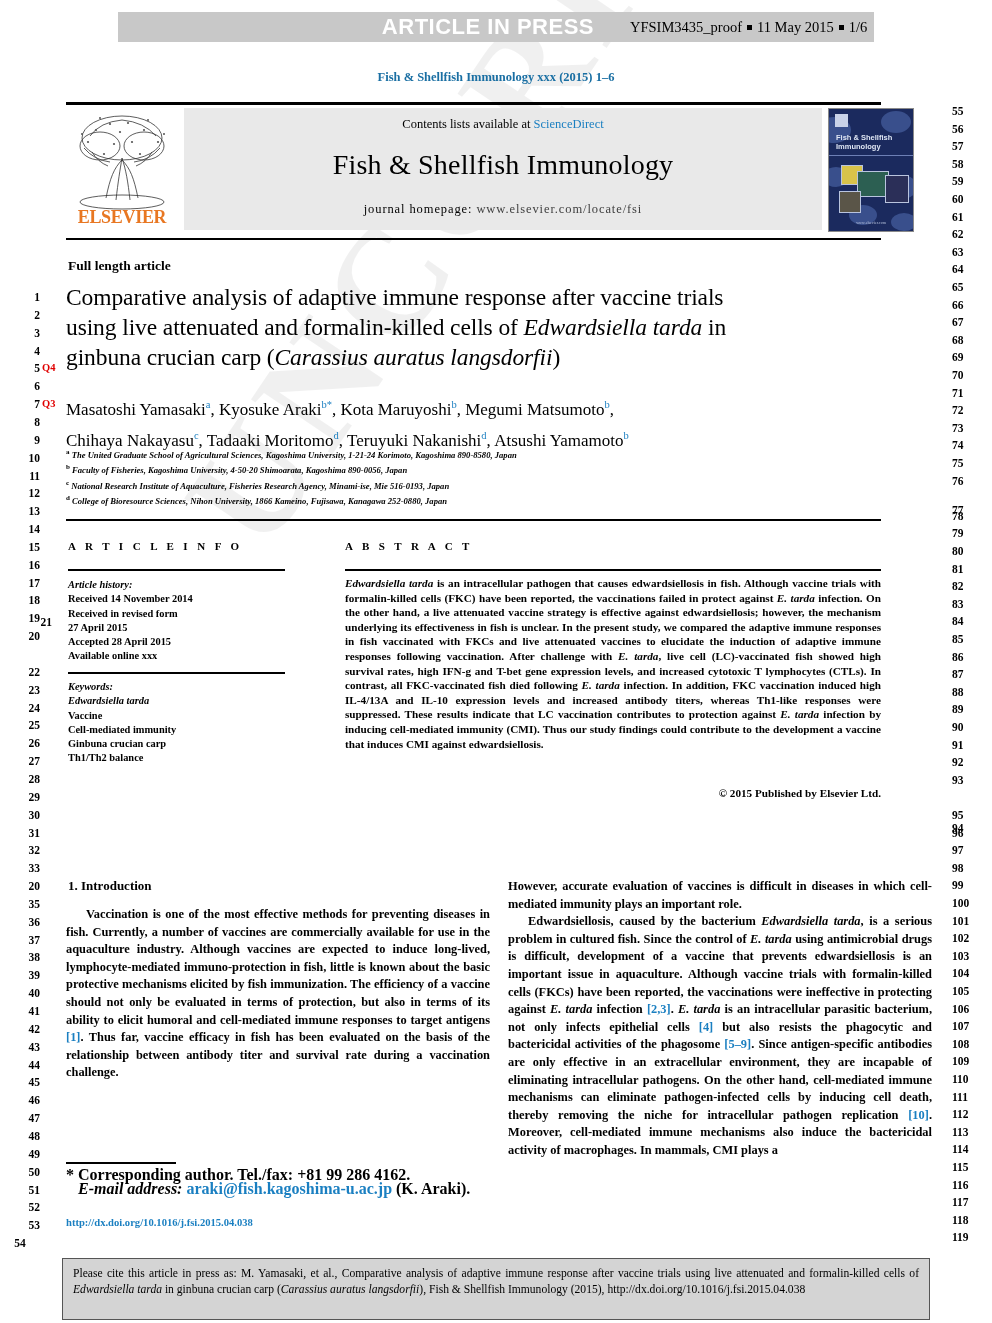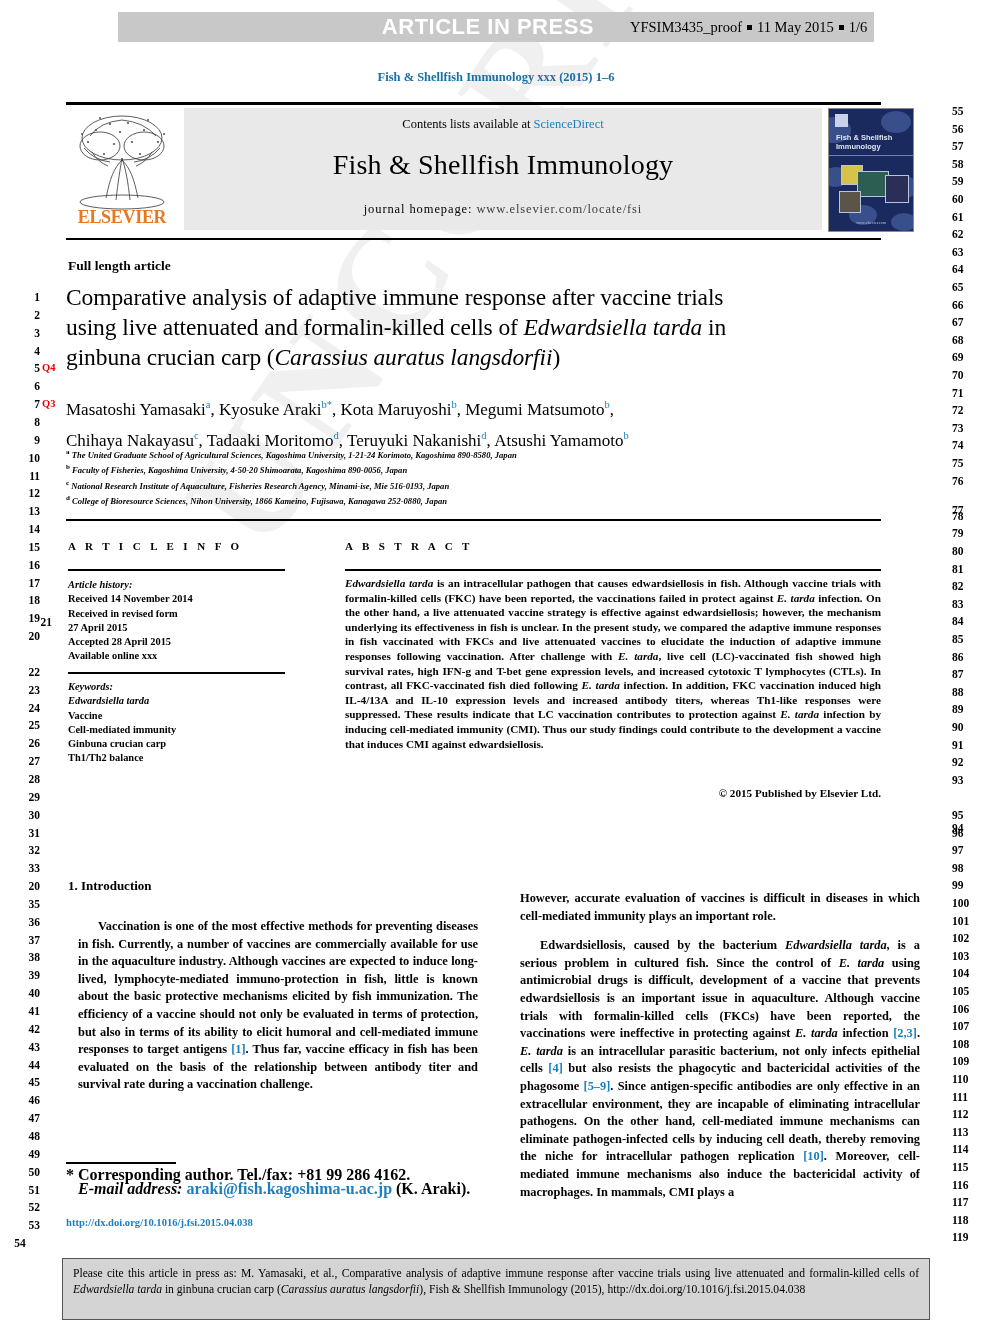--- a/index.html
+++ b/index.html
@@ -143,21 +143,21 @@
   .col-left{
     position:absolute;left:66px;top:906px;width:424px;
     font-size:12.4px;line-height:17.6px;text-align:justify;font-weight:bold;
   }
   .col-right{
     position:absolute;left:508px;top:878px;width:424px;
     font-size:12.4px;line-height:17.6px;text-align:justify;font-weight:bold;
   }
   .ref{color:#1a7fc1;}
   .indent{text-indent:20px;}
-  .col-left p,.col-right p{margin:12px;}
+  .col-left p,.col-right p{margin:0;}
 
   
   .fn-rule{position:absolute;left:66px;top:1162px;width:110px;height:1.5px;background:#000;}
   .footnote{
     position:absolute;left:66px;top:1168px;width:424px;font-size:16px;
     line-height:14.4px;font-weight:bold;
   }
   .mail{color:#1a7fc1;}
   .doi-block{
     position:absolute;left:66px;top:1216px;width:424px;font-size:10.6px;

